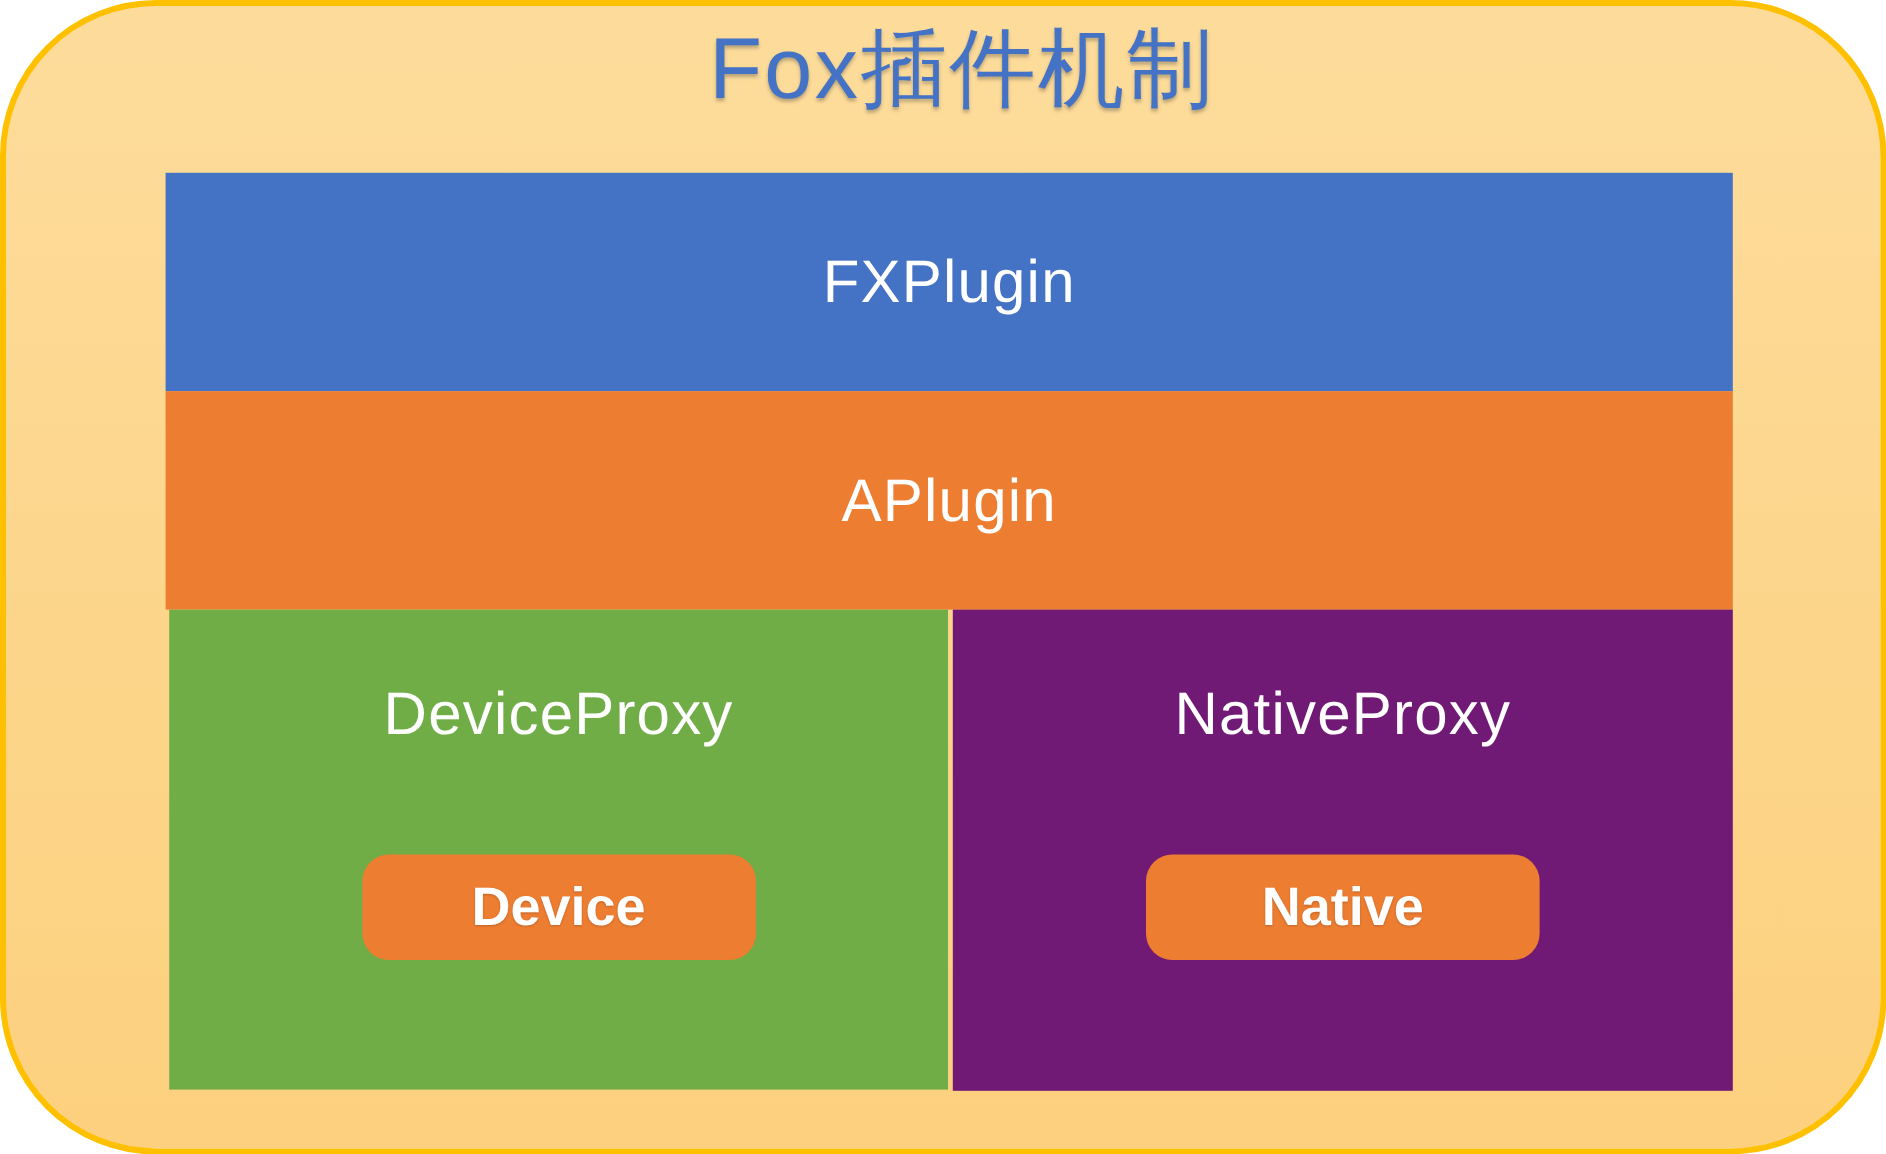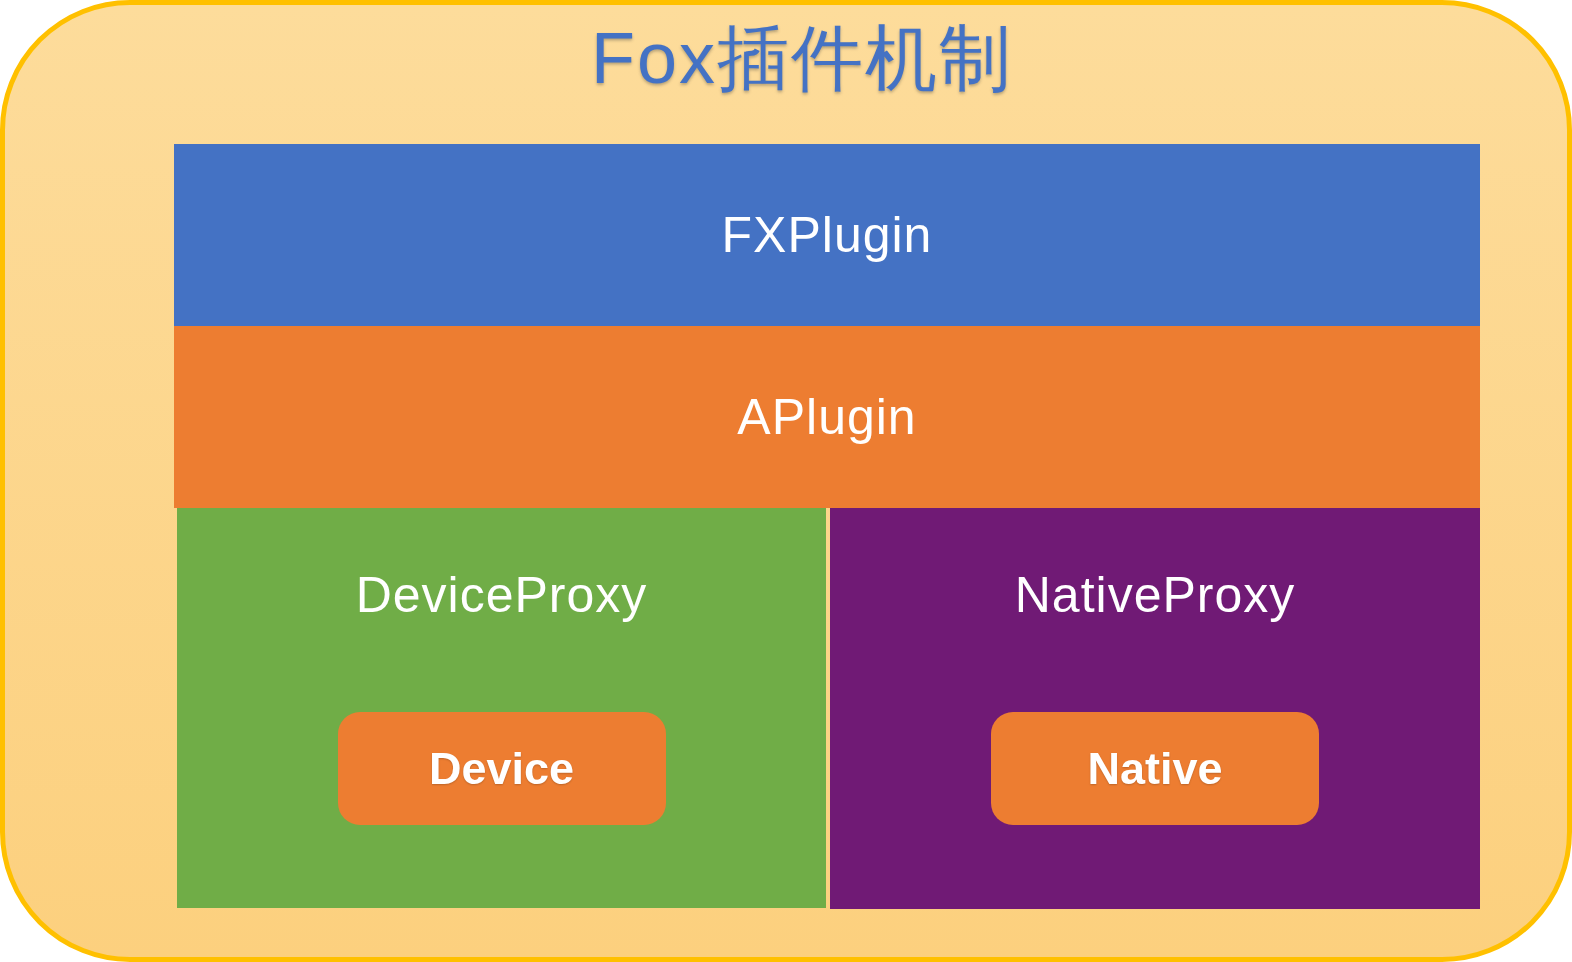--- a/index.html
+++ b/index.html
@@ -35,21 +35,20 @@
     font-weight: 400;
     letter-spacing: 2px;
     color: #4472C4;
     text-shadow: 0 2px 3px rgba(60,60,60,0.35);
   }
   .block {
     position: absolute;
     display: flex;
     align-items: center;
     justify-content: center;
-    margin-left: 36px;
   }
   .block-label {
     color: #FFFFFF;
     font-size: 50px;
     font-weight: 300;
     letter-spacing: 1px;
   }
   .block-fxplugin   { left: 138px; top: 144px; width: 1306px; height: 182px; }
   .block-aplugin    { left: 138px; top: 326px; width: 1306px; height: 182px; }
   .block-deviceproxy{ left: 141px; top: 508px; width: 649px;  height: 400px; display: block; }
@@ -60,21 +59,21 @@
     width: 100%;
     text-align: center;
     line-height: 60px;
   }
   .chip {
     position: absolute;
     left: 50%;
     top: 204px;
     transform: translateX(-50%);
     width: 328px;
-    height: 113px;
+    height: 88px;
     border-radius: 22px;
     display: flex;
     align-items: center;
     justify-content: center;
   }
   .chip-label {
     color: #FFFFFF;
     font-size: 45px;
     font-weight: bold;
     text-shadow: 0 1px 2px rgba(0,0,0,0.2);

